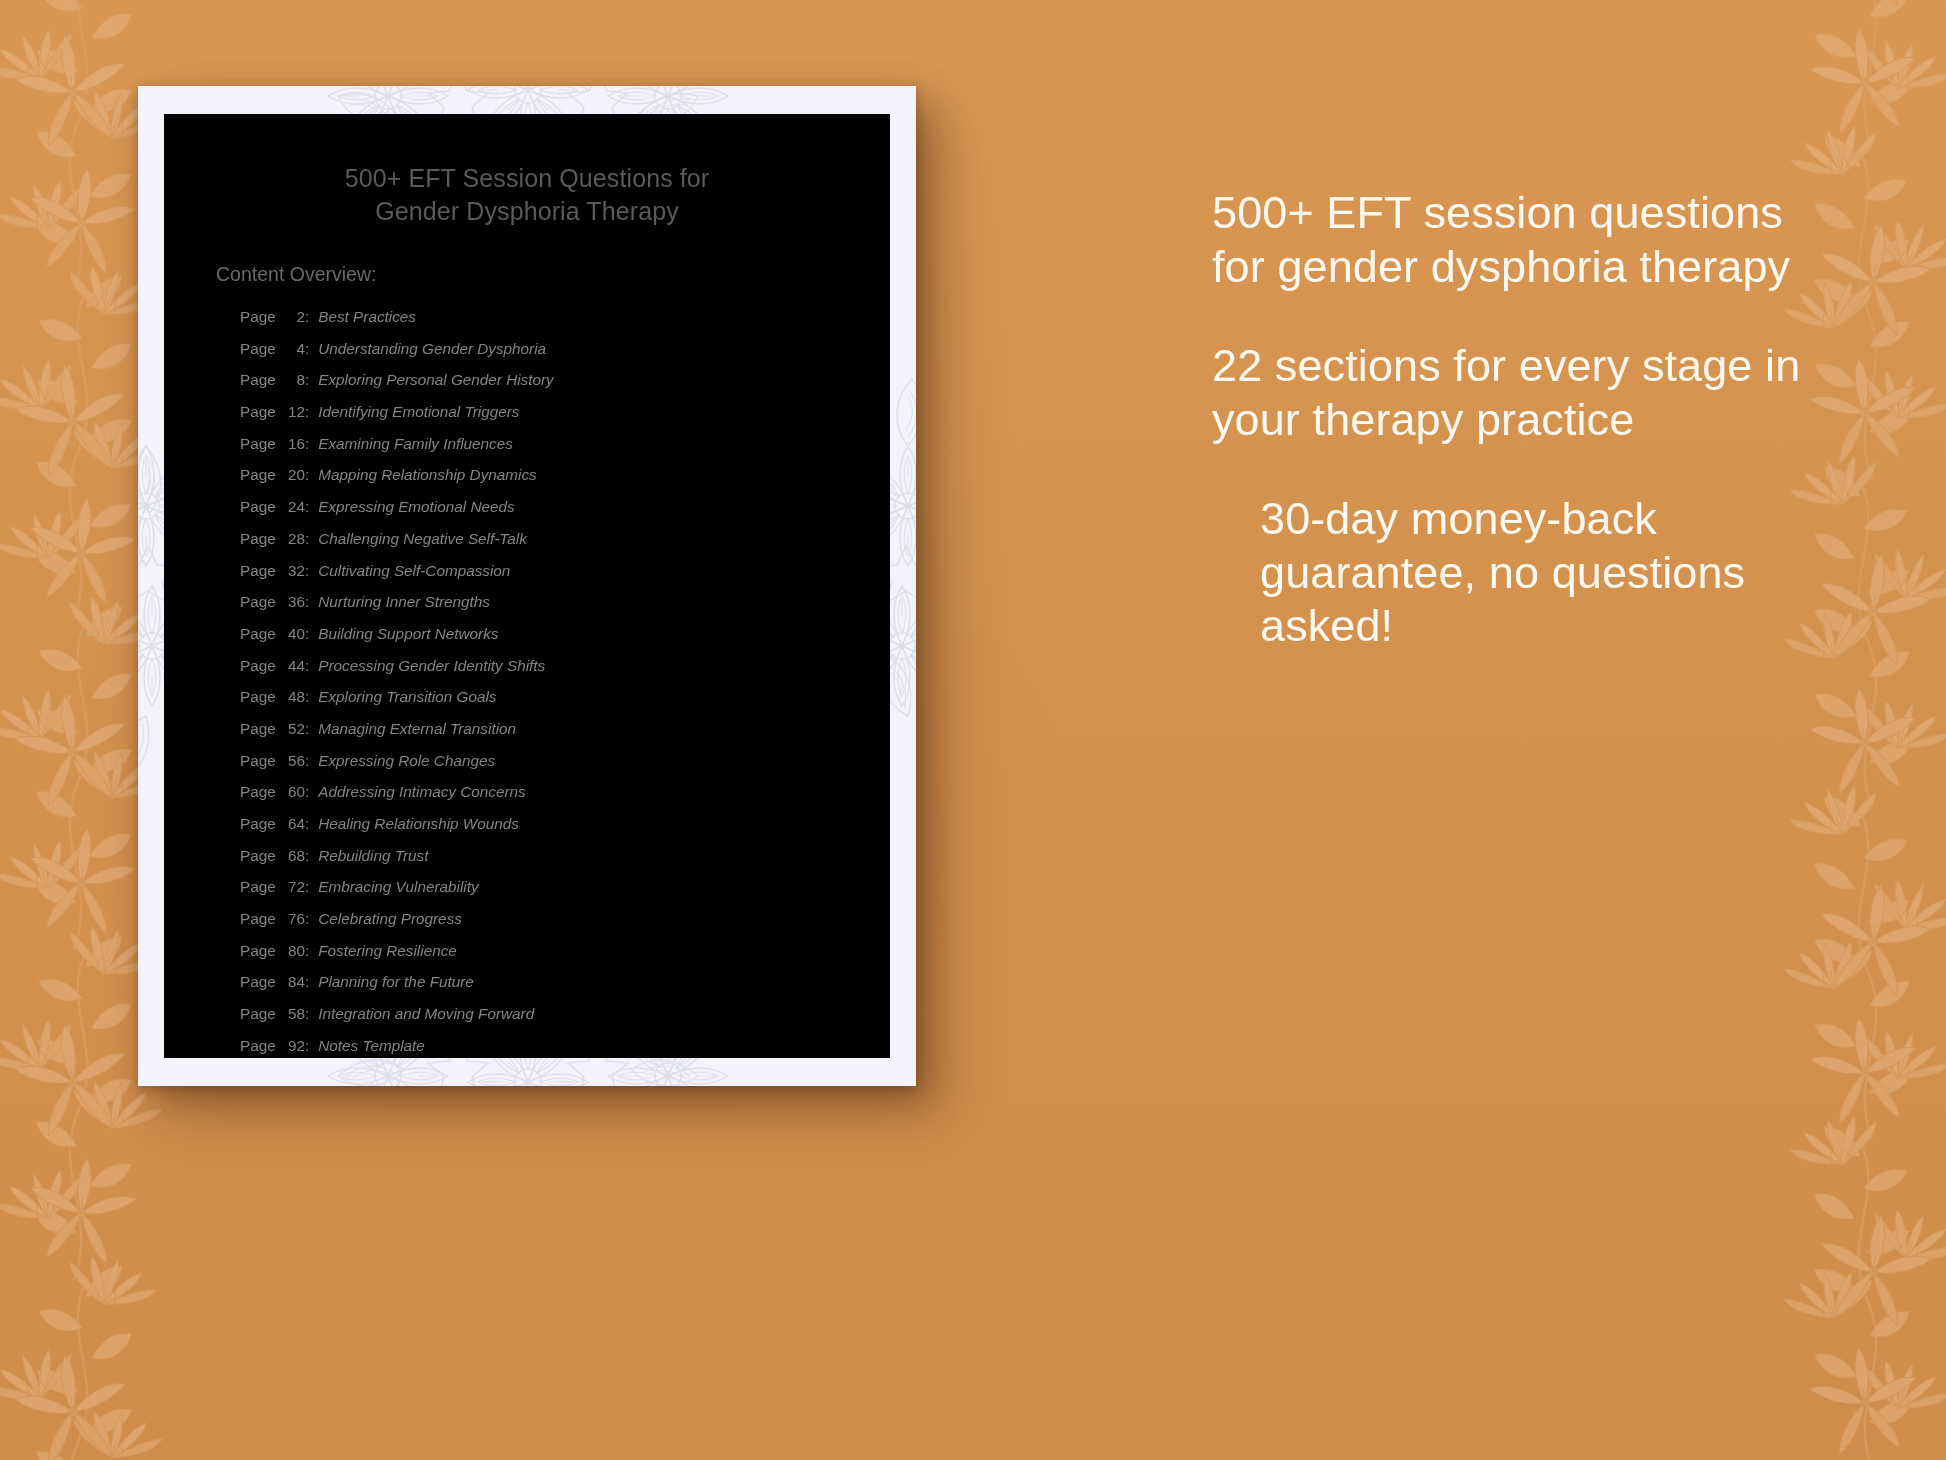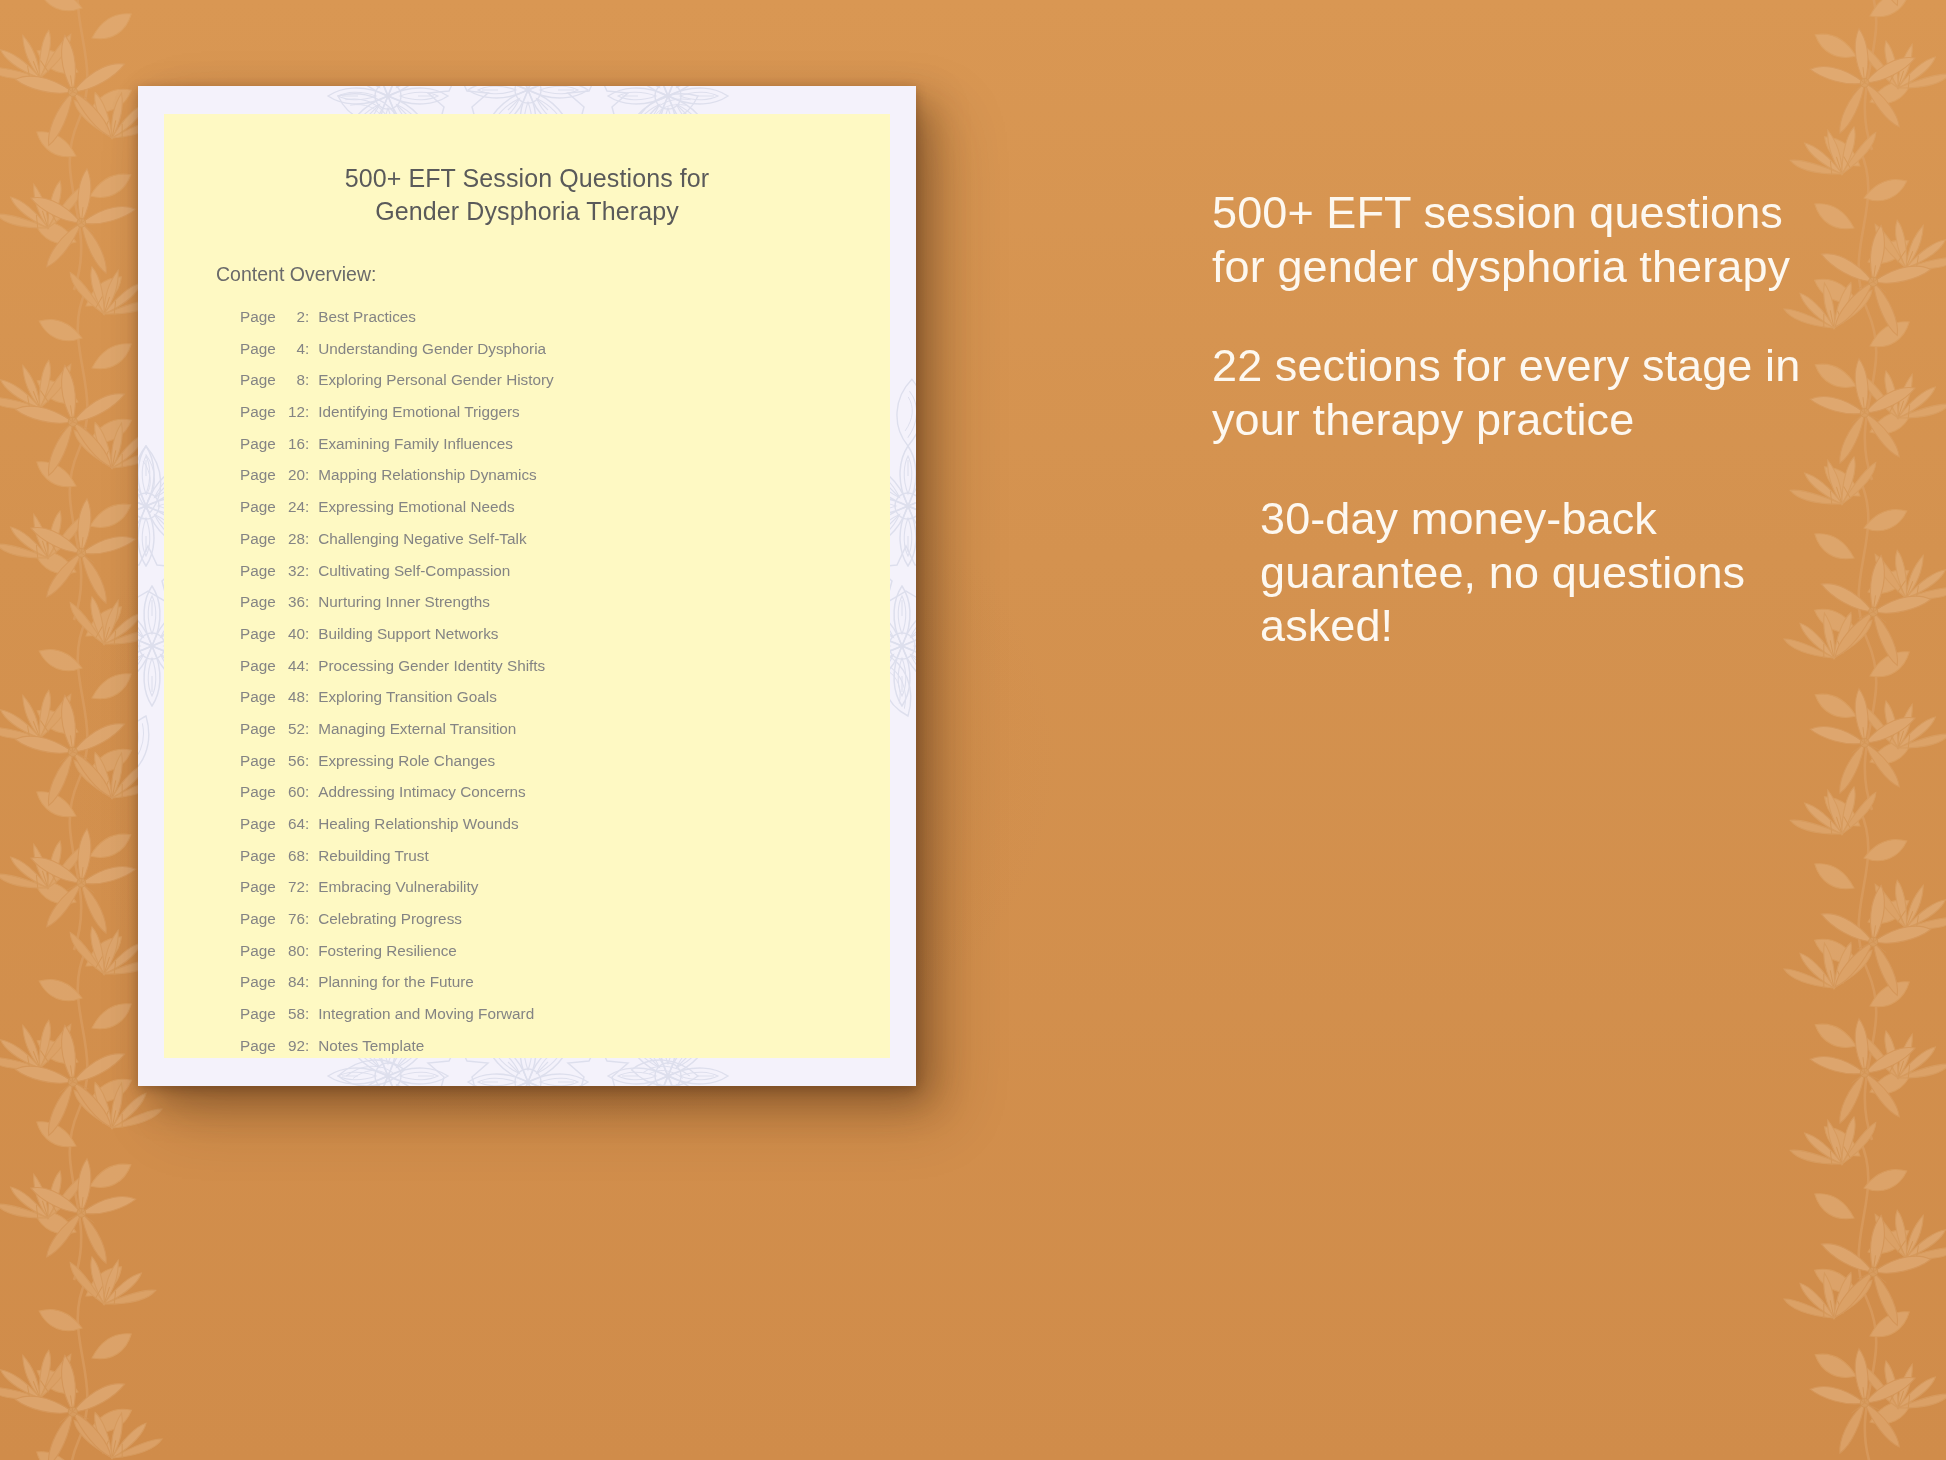--- a/index.html
+++ b/index.html
@@ -56,21 +56,21 @@
     inset: 0;
     opacity: 0.55;
     pointer-events: none;
   }
   #page-white {
     position: absolute;
     left: 26px;
     top: 28px;
     right: 26px;
     bottom: 28px;
-    background: #fef9c3;
+    background: #000000;
     z-index: 2;
   }
 
   
   #doc-title {
     margin: 0;
     padding: 48px 62px 0 62px;
     text-align: center;
     font-size: 25px;
     font-weight: 400;
@@ -100,21 +100,21 @@
     white-space: nowrap;
   }
   .toc-page-label { color: #848484; }
   .toc-page-num {
     display: inline-block;
     width: 25px;
     text-align: right;
     color: #848484;
   }
   .toc-colon { color: #848484; padding-right: 9px; }
-  .toc-title { color: #848484; }
+  .toc-title { color: #848484; font-style: italic; }
 
   
   #marketing {
     position: absolute;
     left: 1212px;
     top: 186px;
     width: 620px;
   }
   .market-block {
     color: #fdf8f0;

